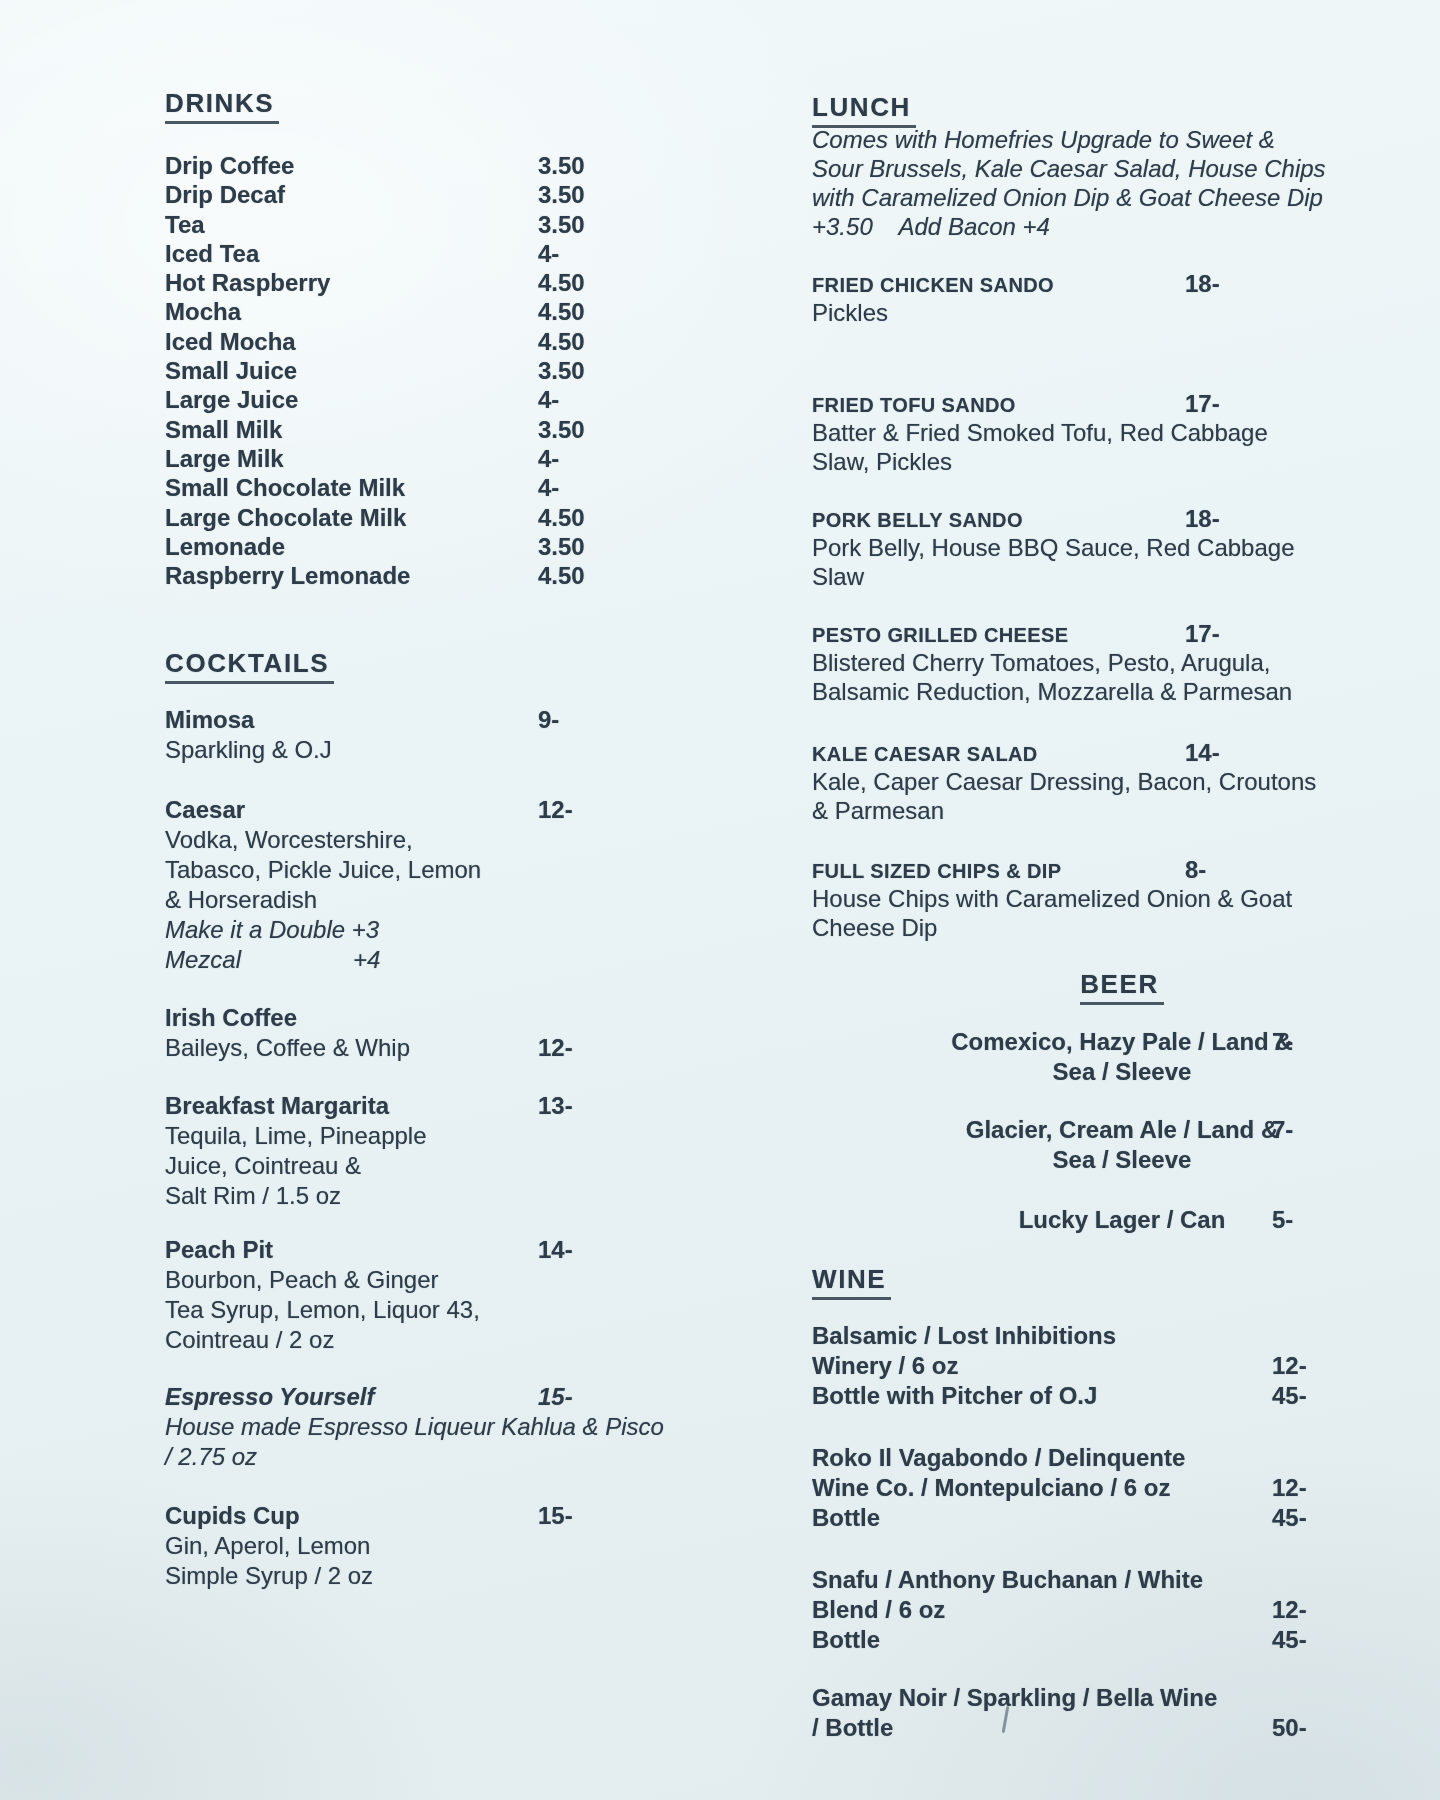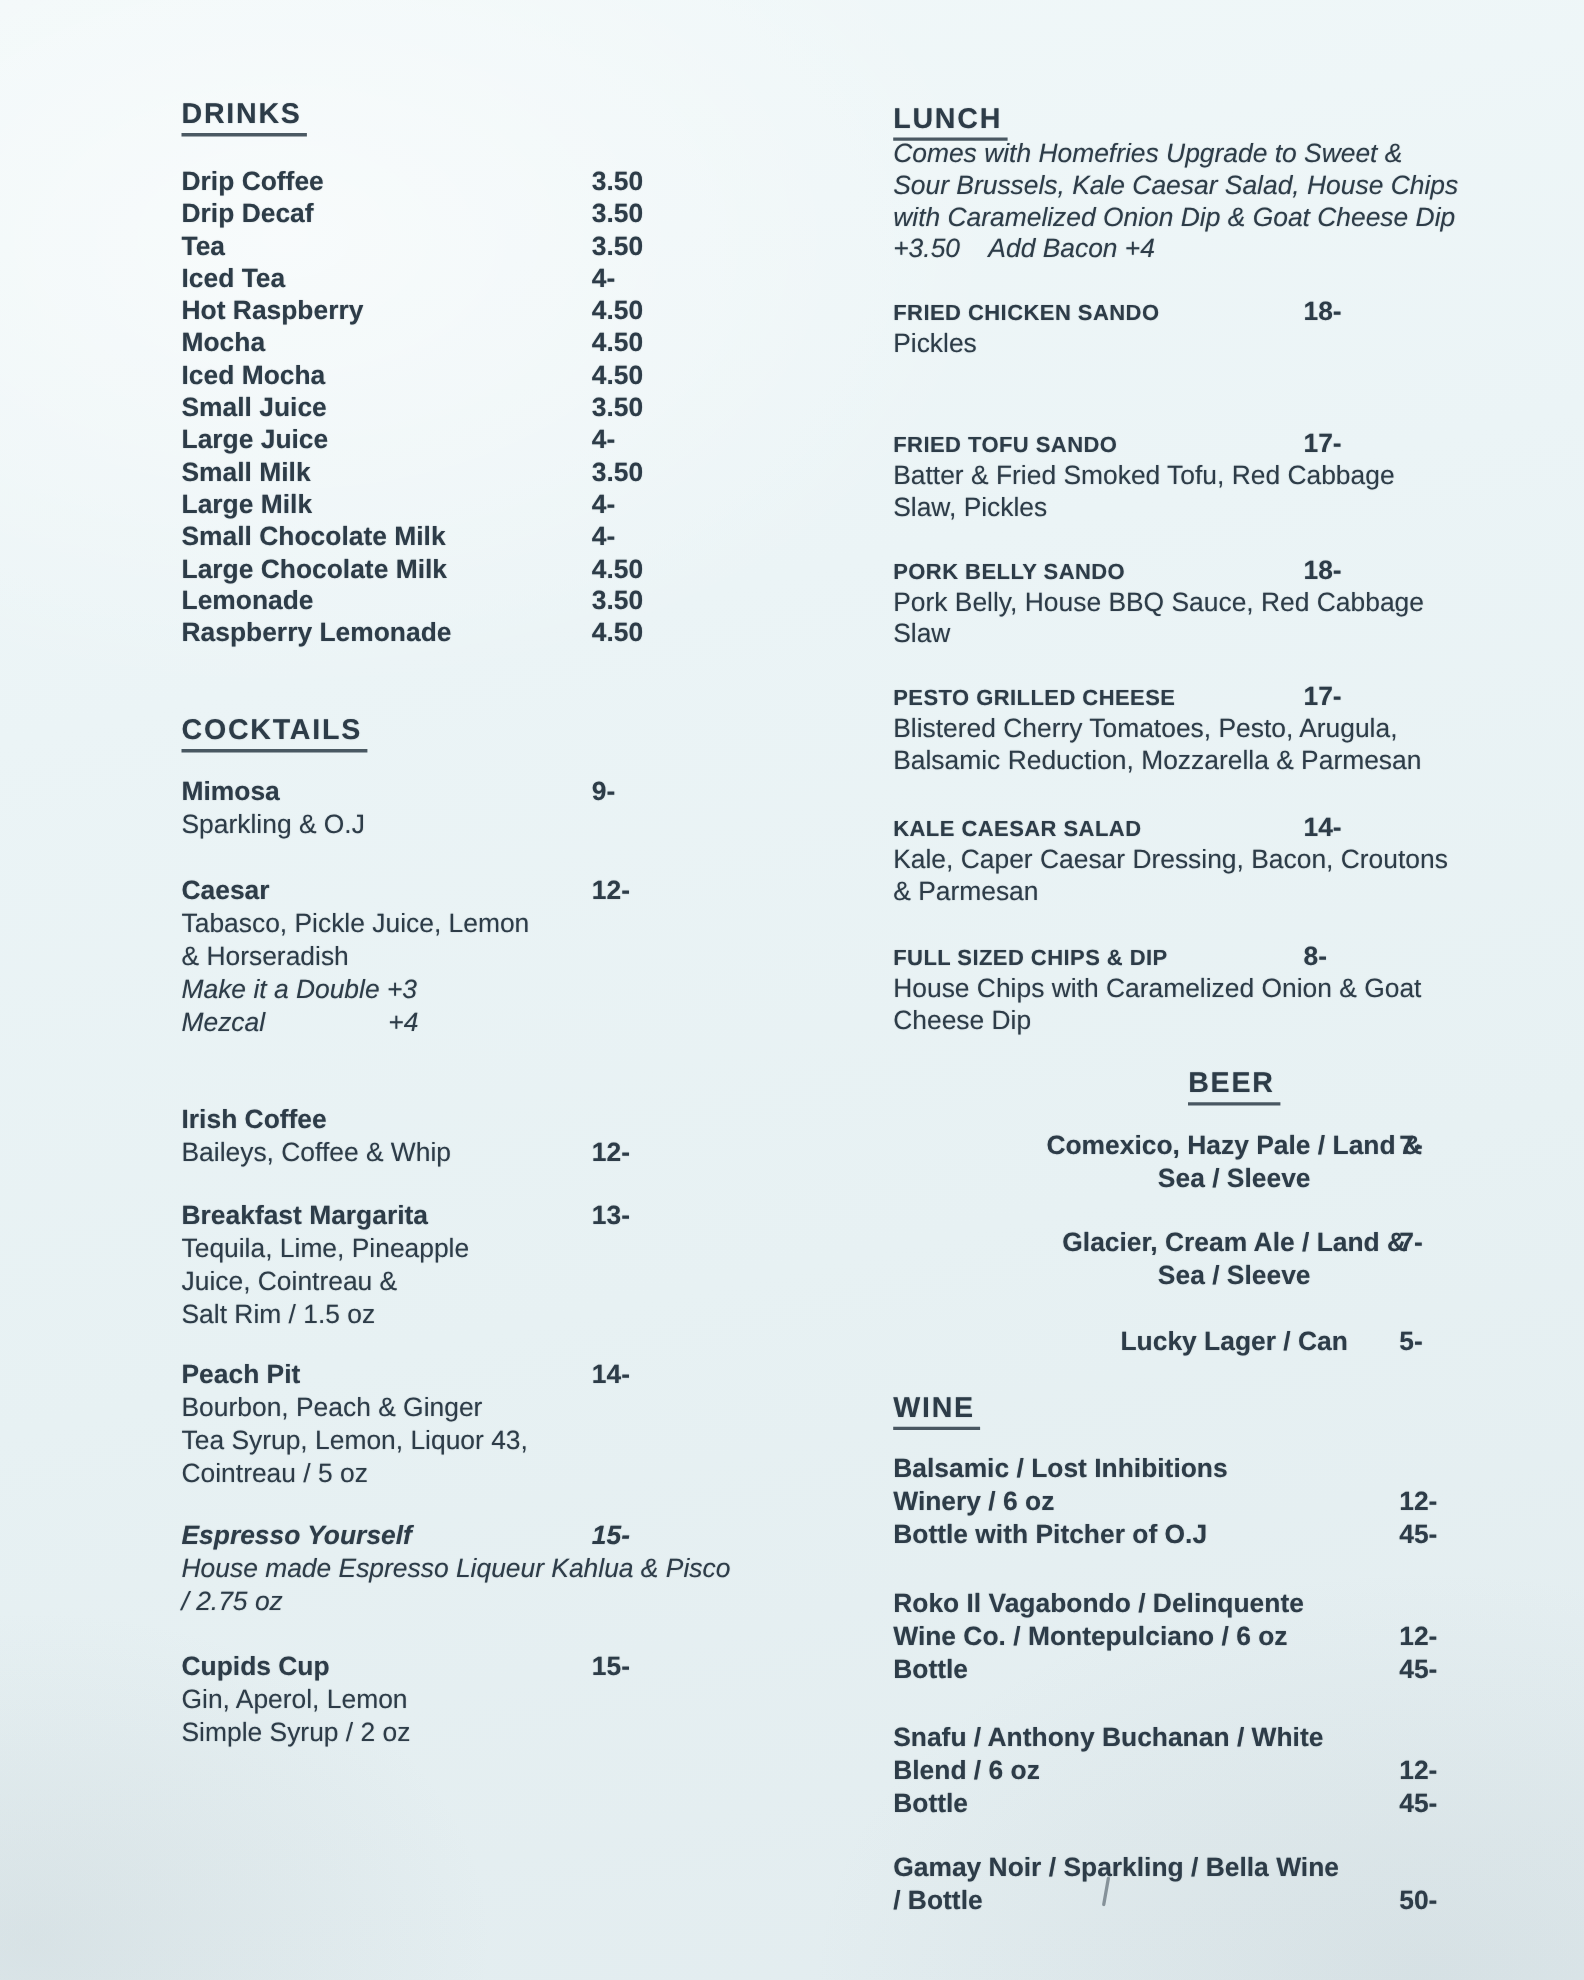--- a/index.html
+++ b/index.html
@@ -63,20 +63,21 @@
   <div class="sec" style="left:165px;top:648px;width:615px;height:1000px;">
     <span class="heading">COCKTAILS</span>
 
     <div class="block" style="top:57px;">
       <div class="line"><span class="b">Mimosa</span><span class="pr p1">9-</span></div>
       <div class="line">Sparkling &amp; O.J</div>
     </div>
 
     <div class="block" style="top:147px;">
       <div class="line"><span class="b">Caesar</span><span class="pr p1">12-</span></div>
+      <div class="line">Vodka, Worcestershire,</div>
       <div class="line">Tabasco, Pickle Juice, Lemon</div>
       <div class="line">&amp; Horseradish</div>
       <div class="line it">Make it a Double +3</div>
       <div class="line it"><span>Mezcal</span><span class="addon">+4</span></div>
     </div>
 
     <div class="block" style="top:355px;">
       <div class="line"><span class="b">Irish Coffee</span></div>
       <div class="line"><span>Baileys, Coffee &amp; Whip</span><span class="pr p1">12-</span></div>
     </div>
@@ -85,21 +86,21 @@
       <div class="line"><span class="b">Breakfast Margarita</span><span class="pr p1">13-</span></div>
       <div class="line">Tequila, Lime, Pineapple</div>
       <div class="line">Juice, Cointreau &amp;</div>
       <div class="line">Salt Rim / 1.5 oz</div>
     </div>
 
     <div class="block" style="top:587px;">
       <div class="line"><span class="b">Peach Pit</span><span class="pr p1">14-</span></div>
       <div class="line">Bourbon, Peach &amp; Ginger</div>
       <div class="line">Tea Syrup, Lemon, Liquor 43,</div>
-      <div class="line">Cointreau / 5 oz</div>
+      <div class="line">Cointreau / 2 oz</div>
     </div>
 
     <div class="block" style="top:734px;font-style:italic;">
       <div class="line"><span class="b">Espresso Yourself</span><span class="pr p1">15-</span></div>
       <div class="line">House made Espresso Liqueur Kahlua &amp; Pisco</div>
       <div class="line">/ 2.75 oz</div>
     </div>
 
     <div class="block" style="top:853px;">
       <div class="line"><span class="b">Cupids Cup</span><span class="pr p1">15-</span></div>

